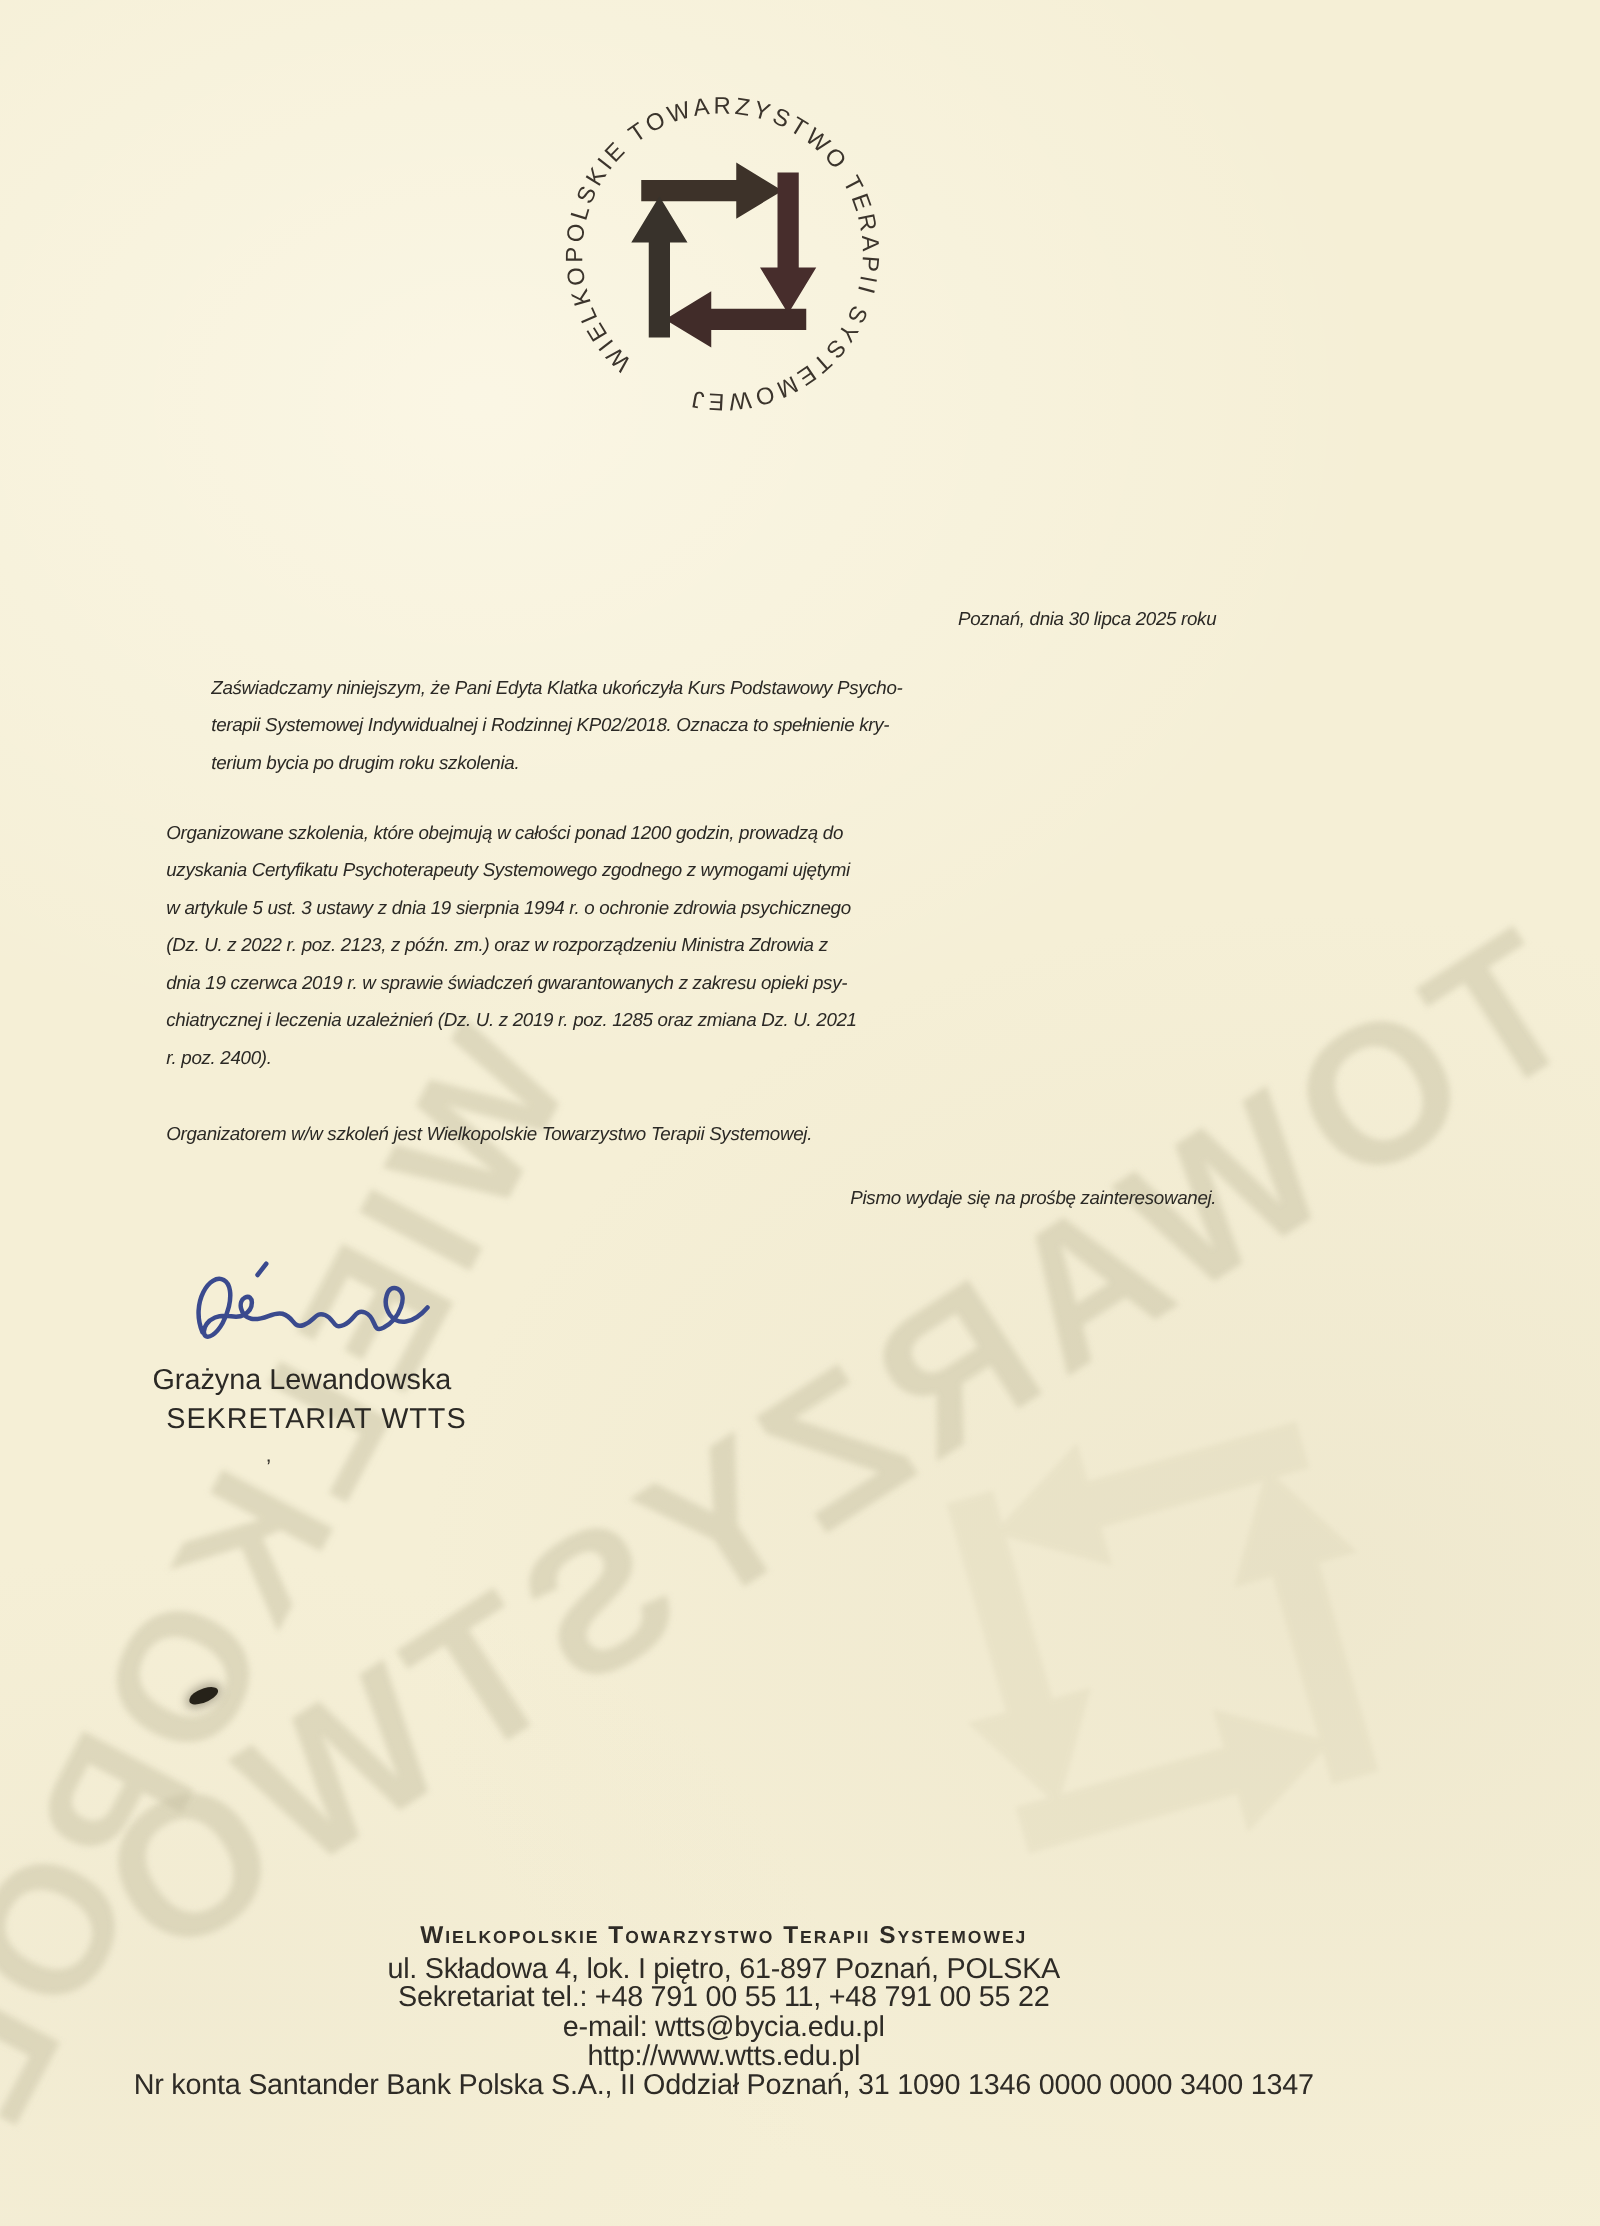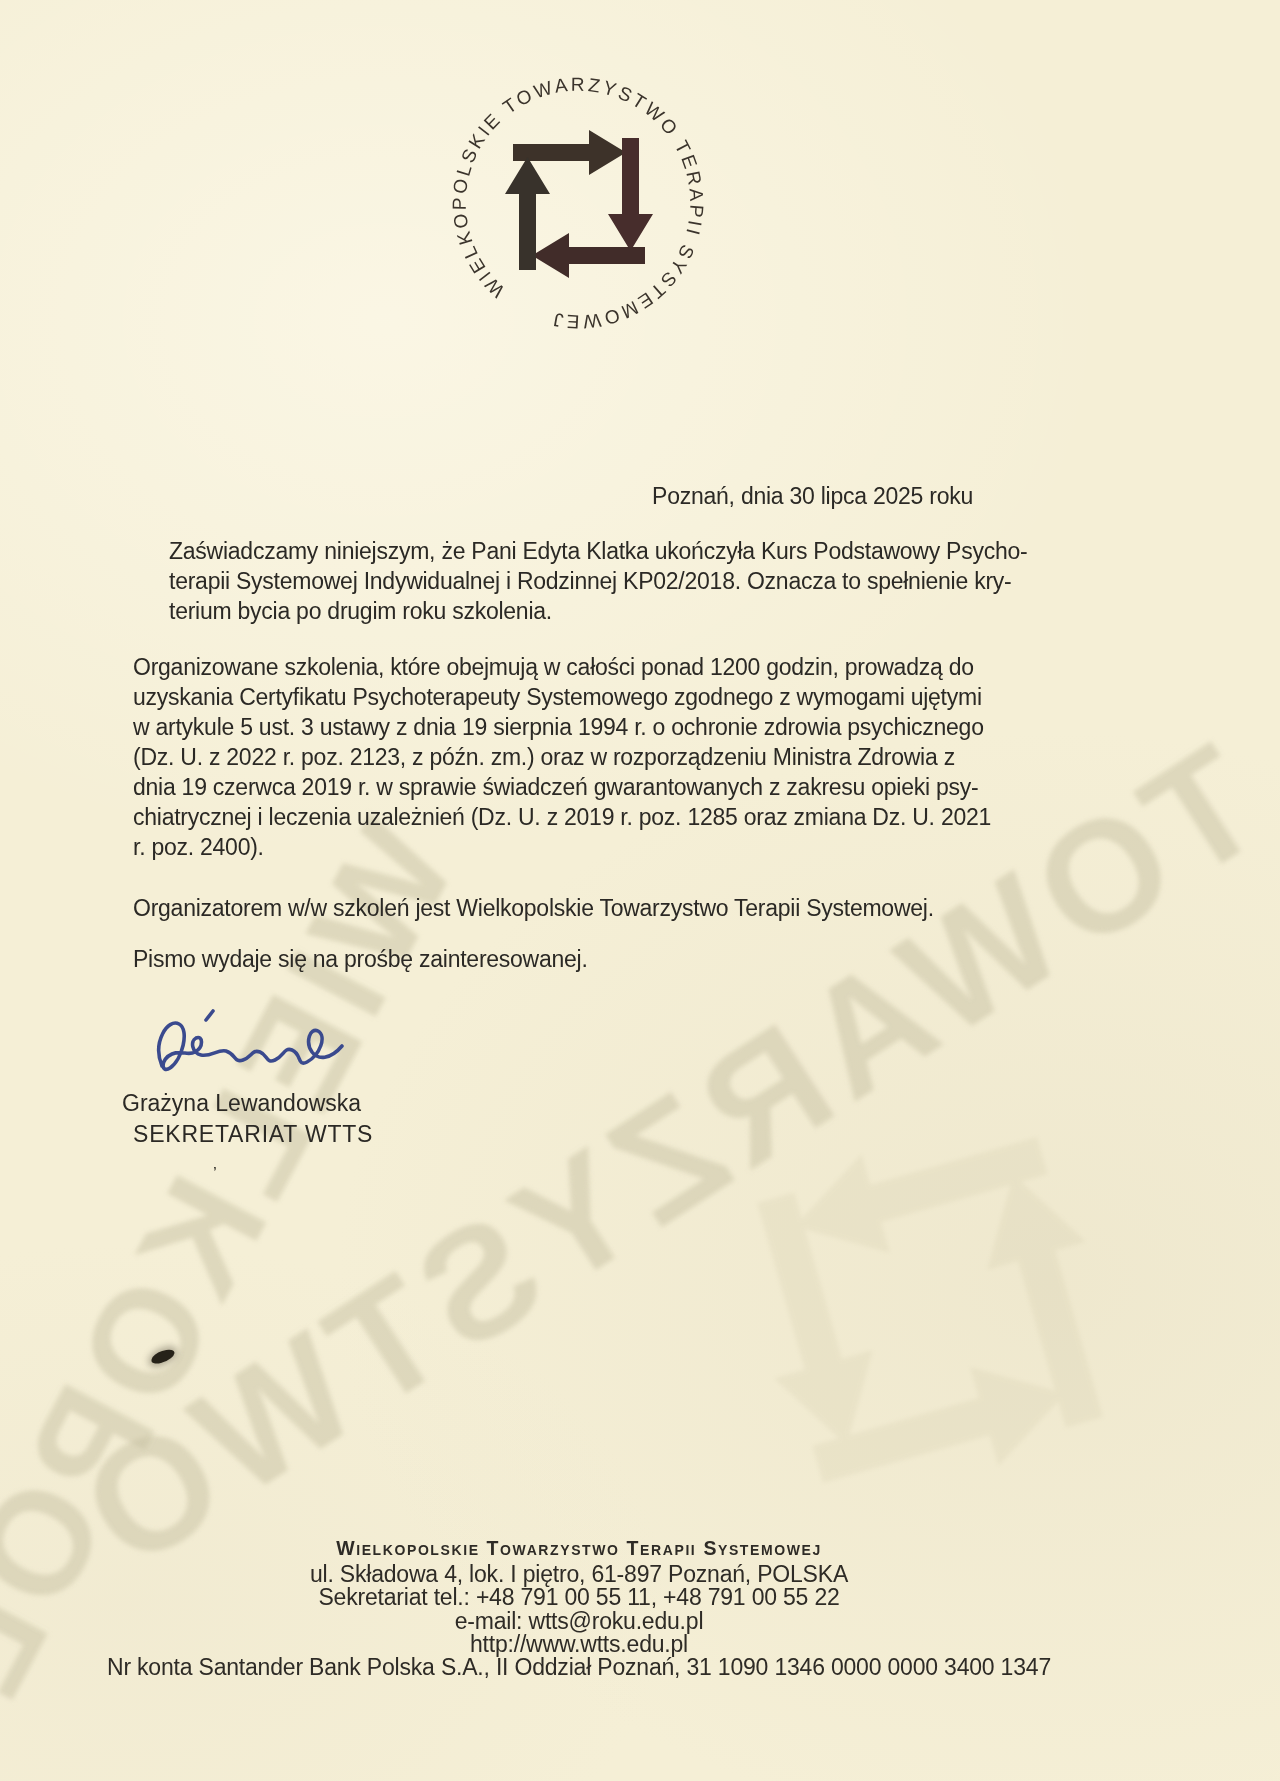--- a/index.html
+++ b/index.html
@@ -18,25 +18,25 @@
   .wm1{left:10px;top:1060px;width:1340px;font-size:158px;letter-spacing:10px;
        text-align:center;transform:rotate(-33deg) scaleX(-1);}
   .wm2{left:-430px;top:1260px;width:1150px;font-size:146px;letter-spacing:9px;
        text-align:center;transform:rotate(-62deg) scaleX(-1);}
   .wm-svg{position:absolute;left:620px;top:1000px;opacity:.13;
           transform:scaleX(-1) rotate(16deg);filter:blur(2px);}
   
   .logo{position:absolute;left:443px;top:68px;width:272px;height:272px;}
   .logo text{font-family:"Liberation Sans",sans-serif;}
   
-  .para{position:absolute;left:133px;width:840px;font-size:23px;
-        letter-spacing:-0.25px;line-height:30px;color:#2b2925;}
+  .para{position:absolute;left:133px;width:840px;font-size:15px;
+        letter-spacing:-0.25px;line-height:30px;color:#2b2925;font-style:italic;}
   .tline{white-space:pre;}
   .date{top:481px;text-align:right;}
-  .p1{top:536px;margin-left:36px;} .p2{top:652px;} .p3{top:893px;} .p4{top:944px;}
+  .p1{top:536px;margin-left:36px;} .p2{top:652px;} .p3{top:893px;} .p4{top:944px;text-align:right;}
   .sig-img{position:absolute;left:146px;top:1006px;}
   .sig-name{position:absolute;left:122px;top:1090px;font-size:23px;}
   .sig-title{position:absolute;left:133px;top:1121px;font-size:23px;letter-spacing:.8px;}
   .ink-tick{position:absolute;left:213px;top:1164px;font-size:17px;color:#2e2b25;}
   .ink-smudge{position:absolute;left:151px;top:1351px;width:24px;height:11px;
               background:#262219;border-radius:45% 55% 50% 50%;
               transform:rotate(-17deg) skewX(-24deg);
               box-shadow:0 0 7px 3px rgba(95,88,70,.45);}
   
   .footer{position:absolute;left:0;top:1537px;width:1158px;text-align:center;color:#2e2b26;}
@@ -111,18 +111,18 @@
   <div class="sig-name">Grażyna Lewandowska</div>
   <div class="sig-title">SEKRETARIAT WTTS</div>
 
   <div class="ink-tick">’</div>
   <div class="ink-smudge"></div>
 
   <div class="footer">
     <div class="org">Wielkopolskie Towarzystwo Terapii Systemowej</div>
     <div>ul. Składowa 4, lok. I piętro, 61-897 Poznań, POLSKA</div>
     <div>Sekretariat tel.: +48 791 00 55 11, +48 791 00 55 22</div>
-    <div>e-mail: wtts@roku.edu.pl</div>
+    <div>e-mail: wtts@bycia.edu.pl</div>
     <div>http://www.wtts.edu.pl</div>
     <div>Nr konta Santander Bank Polska S.A., II Oddział Poznań, 31 1090 1346 0000 0000 3400 1347</div>
   </div>
 
 </div>
 
 </body></html>

